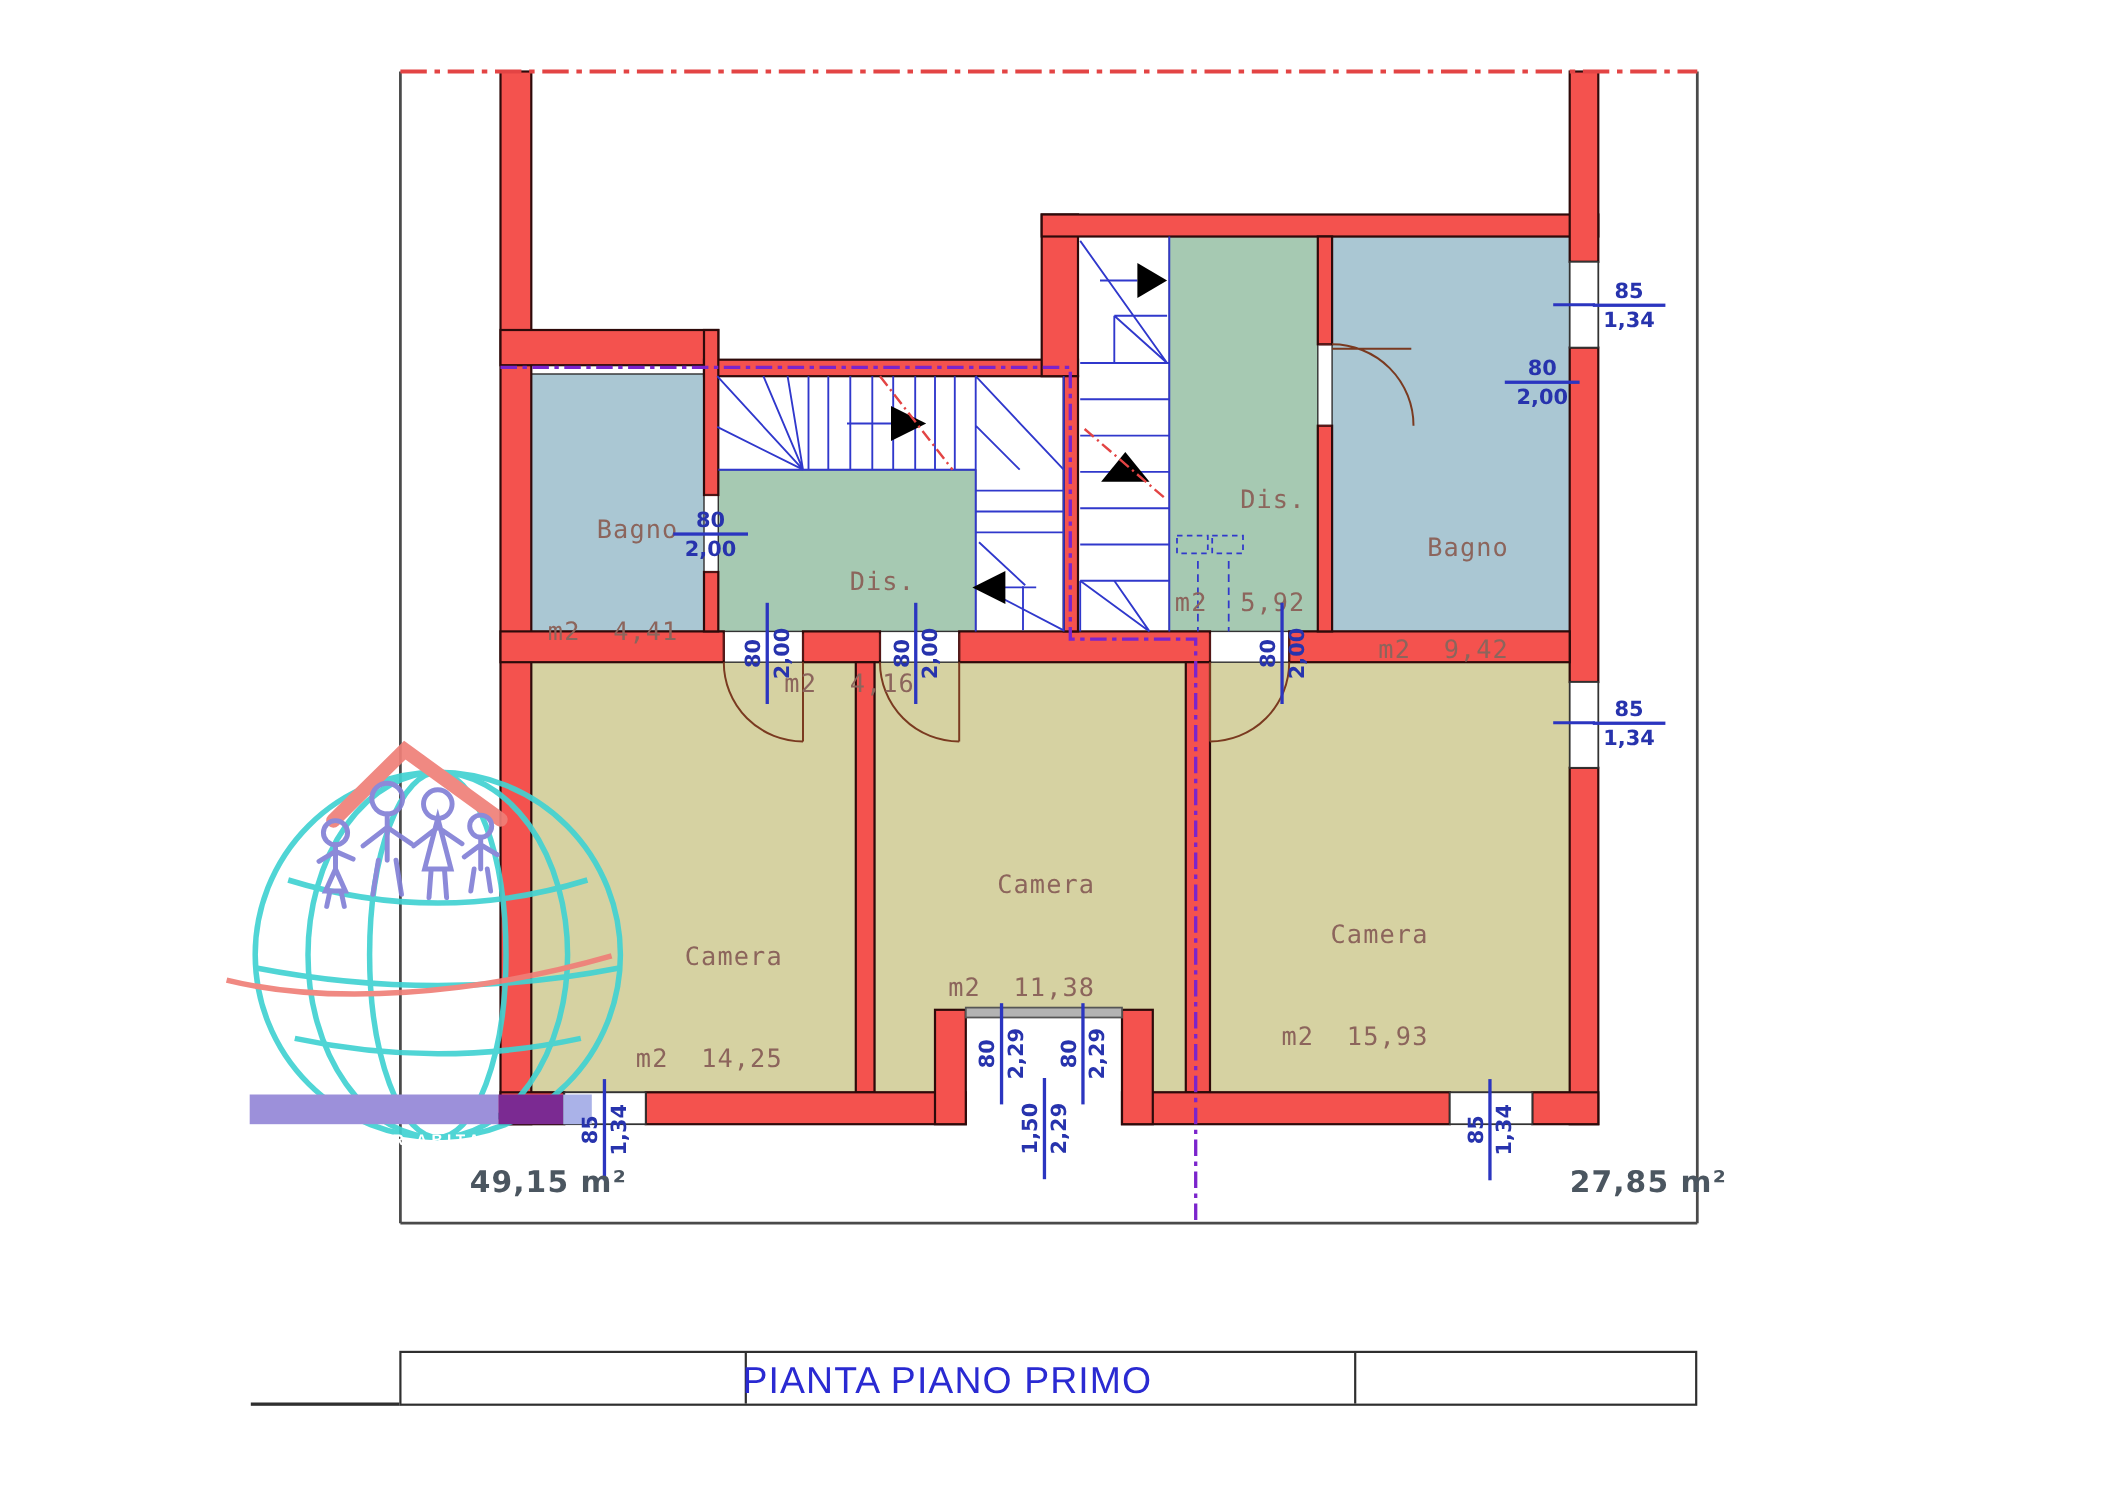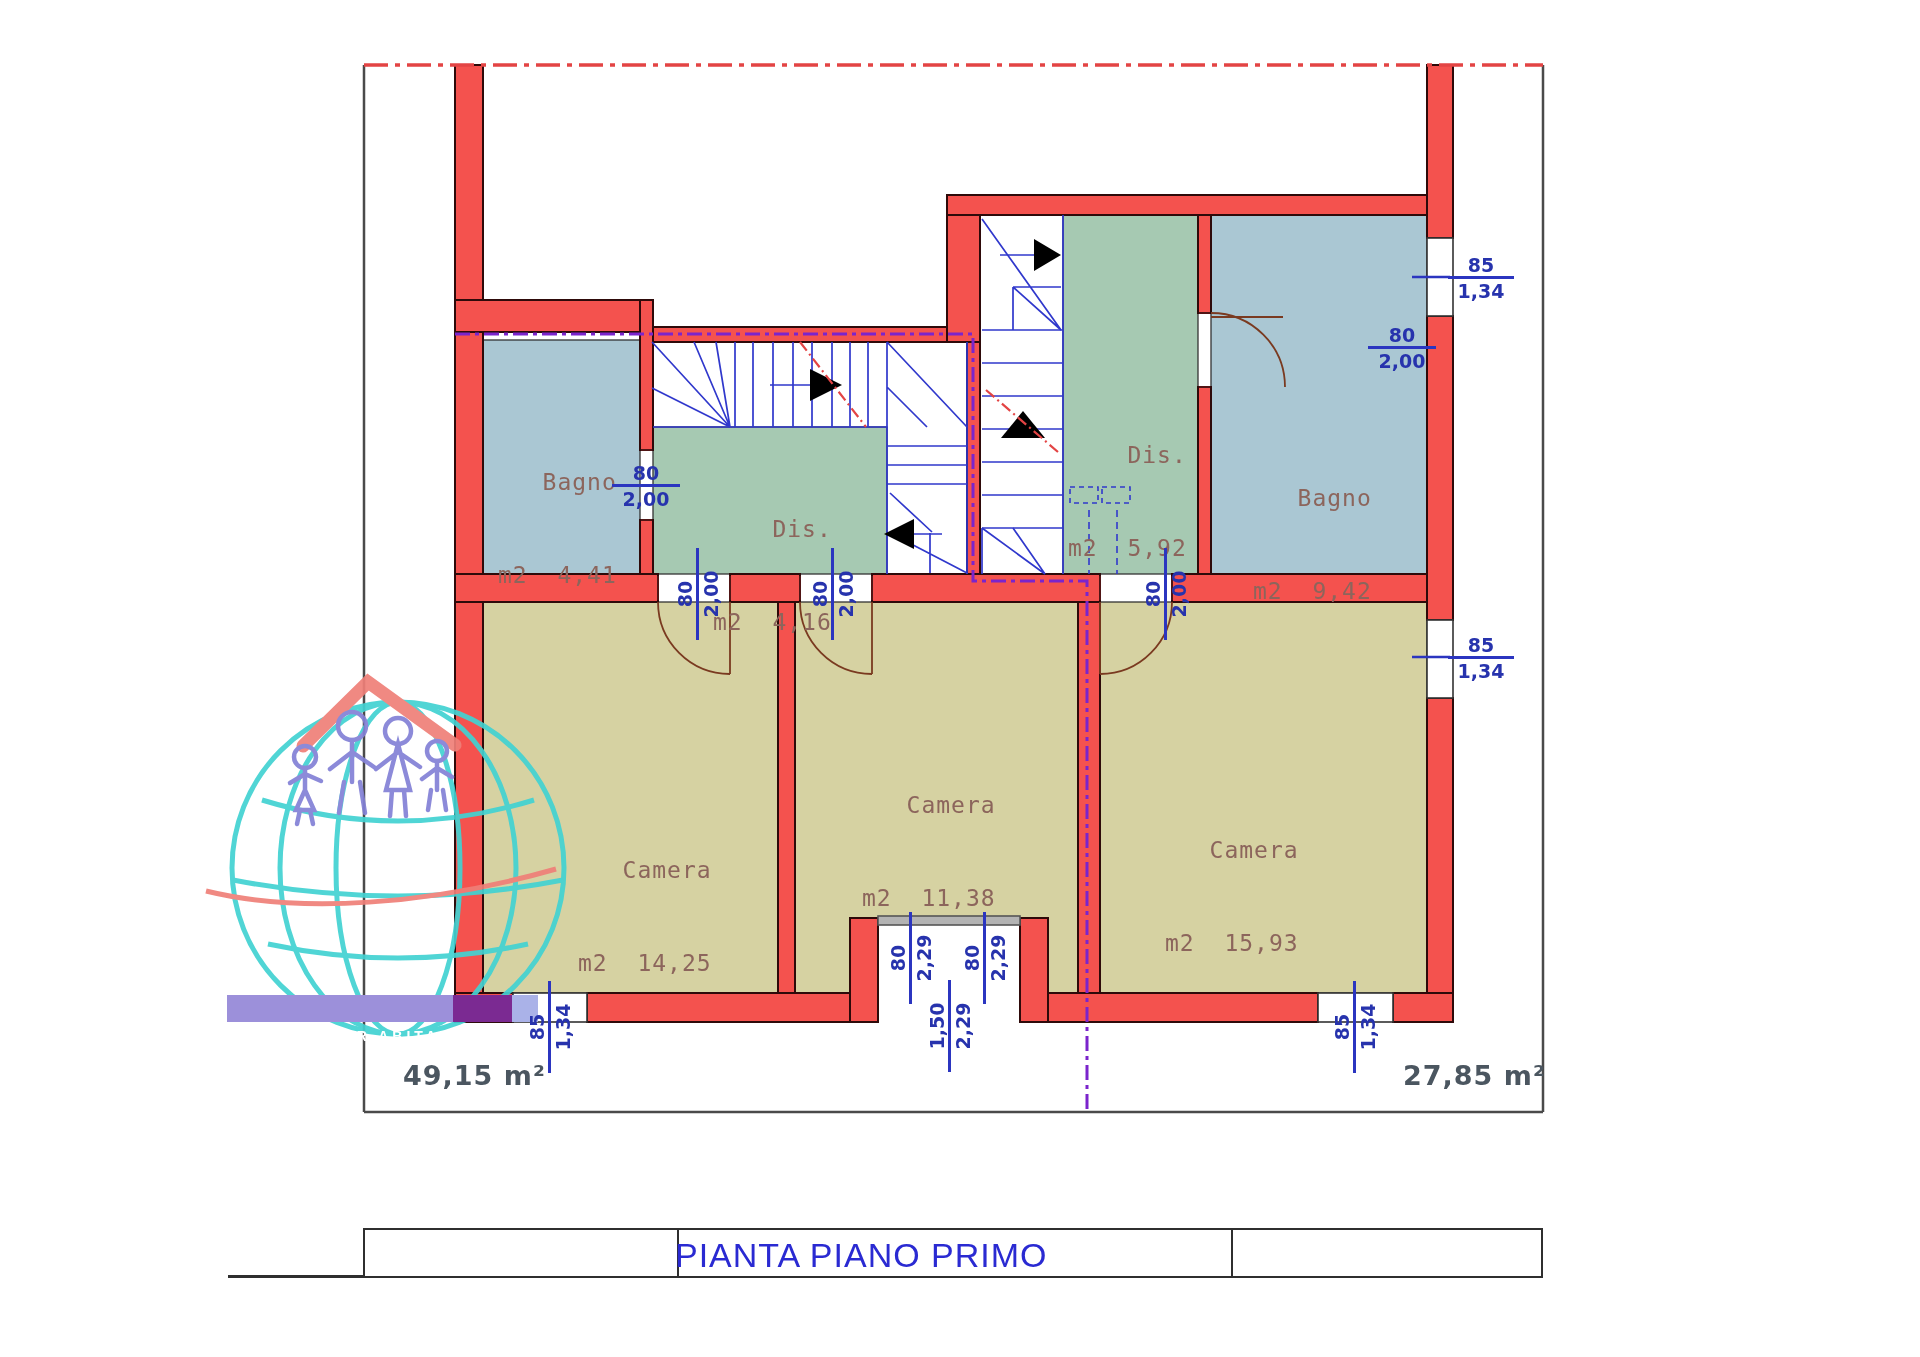--- a/index.html
+++ b/index.html
@@ -6,21 +6,21 @@
   #stage{position:relative;width:1920px;height:1357px;background:#fff;overflow:hidden;
          font-family:"DejaVu Sans",sans-serif;}
   #plan-svg,#logo-svg{position:absolute;left:0;top:0;}
   .room{position:absolute;font:23px "DejaVu Sans Mono",monospace;color:#8c655c;
         line-height:31px;white-space:pre;letter-spacing:1px;text-align:right;}
   .dim{position:absolute;font-family:"DejaVu Sans",sans-serif;font-weight:bold;font-size:19px;
        color:#2733ad;text-align:center;line-height:22px;}
   .dim .a{border-bottom:3px solid #2b35c0;padding:0 2px 0;}
   .dim .b{padding-top:1px;}
   .dim.vert{transform:rotate(-90deg);}
-  .area-label{position:absolute;font:bold 27px "DejaVu Sans",sans-serif;color:#4b5660;letter-spacing:1px;}
+  .area-label{position:absolute;font:bold 27px "DejaVu Sans",sans-serif;color:#4b5660;letter-spacing:1px;margin-left:24px;}
   .tbl{position:absolute;left:363px;top:1228px;width:1180px;height:50px;border:2px solid #2f2f2f;background:#fff;box-sizing:border-box;}
   .tbl .div1{position:absolute;left:312px;top:0;width:2px;height:100%;background:#2f2f2f;}
   .tbl .div2{position:absolute;left:866px;top:0;width:2px;height:100%;background:#2f2f2f;}
   .title-text{position:absolute;left:675px;top:1236px;width:554px;
               font:34px "Liberation Sans",sans-serif;color:#2a2ad2;letter-spacing:1px;}
   .ext-line{position:absolute;left:228px;top:1275px;width:137px;height:3px;background:#2f2f2f;}
   .logo-script{position:absolute;left:206px;top:836px;font:bold italic 54px "DejaVu Serif",serif;
                color:#ee8077;letter-spacing:3px;opacity:.92;}
   .logo-word{position:absolute;left:212px;top:914px;font:56px "DejaVu Serif",serif;
              color:#7d75c7;letter-spacing:3px;opacity:.95;}

